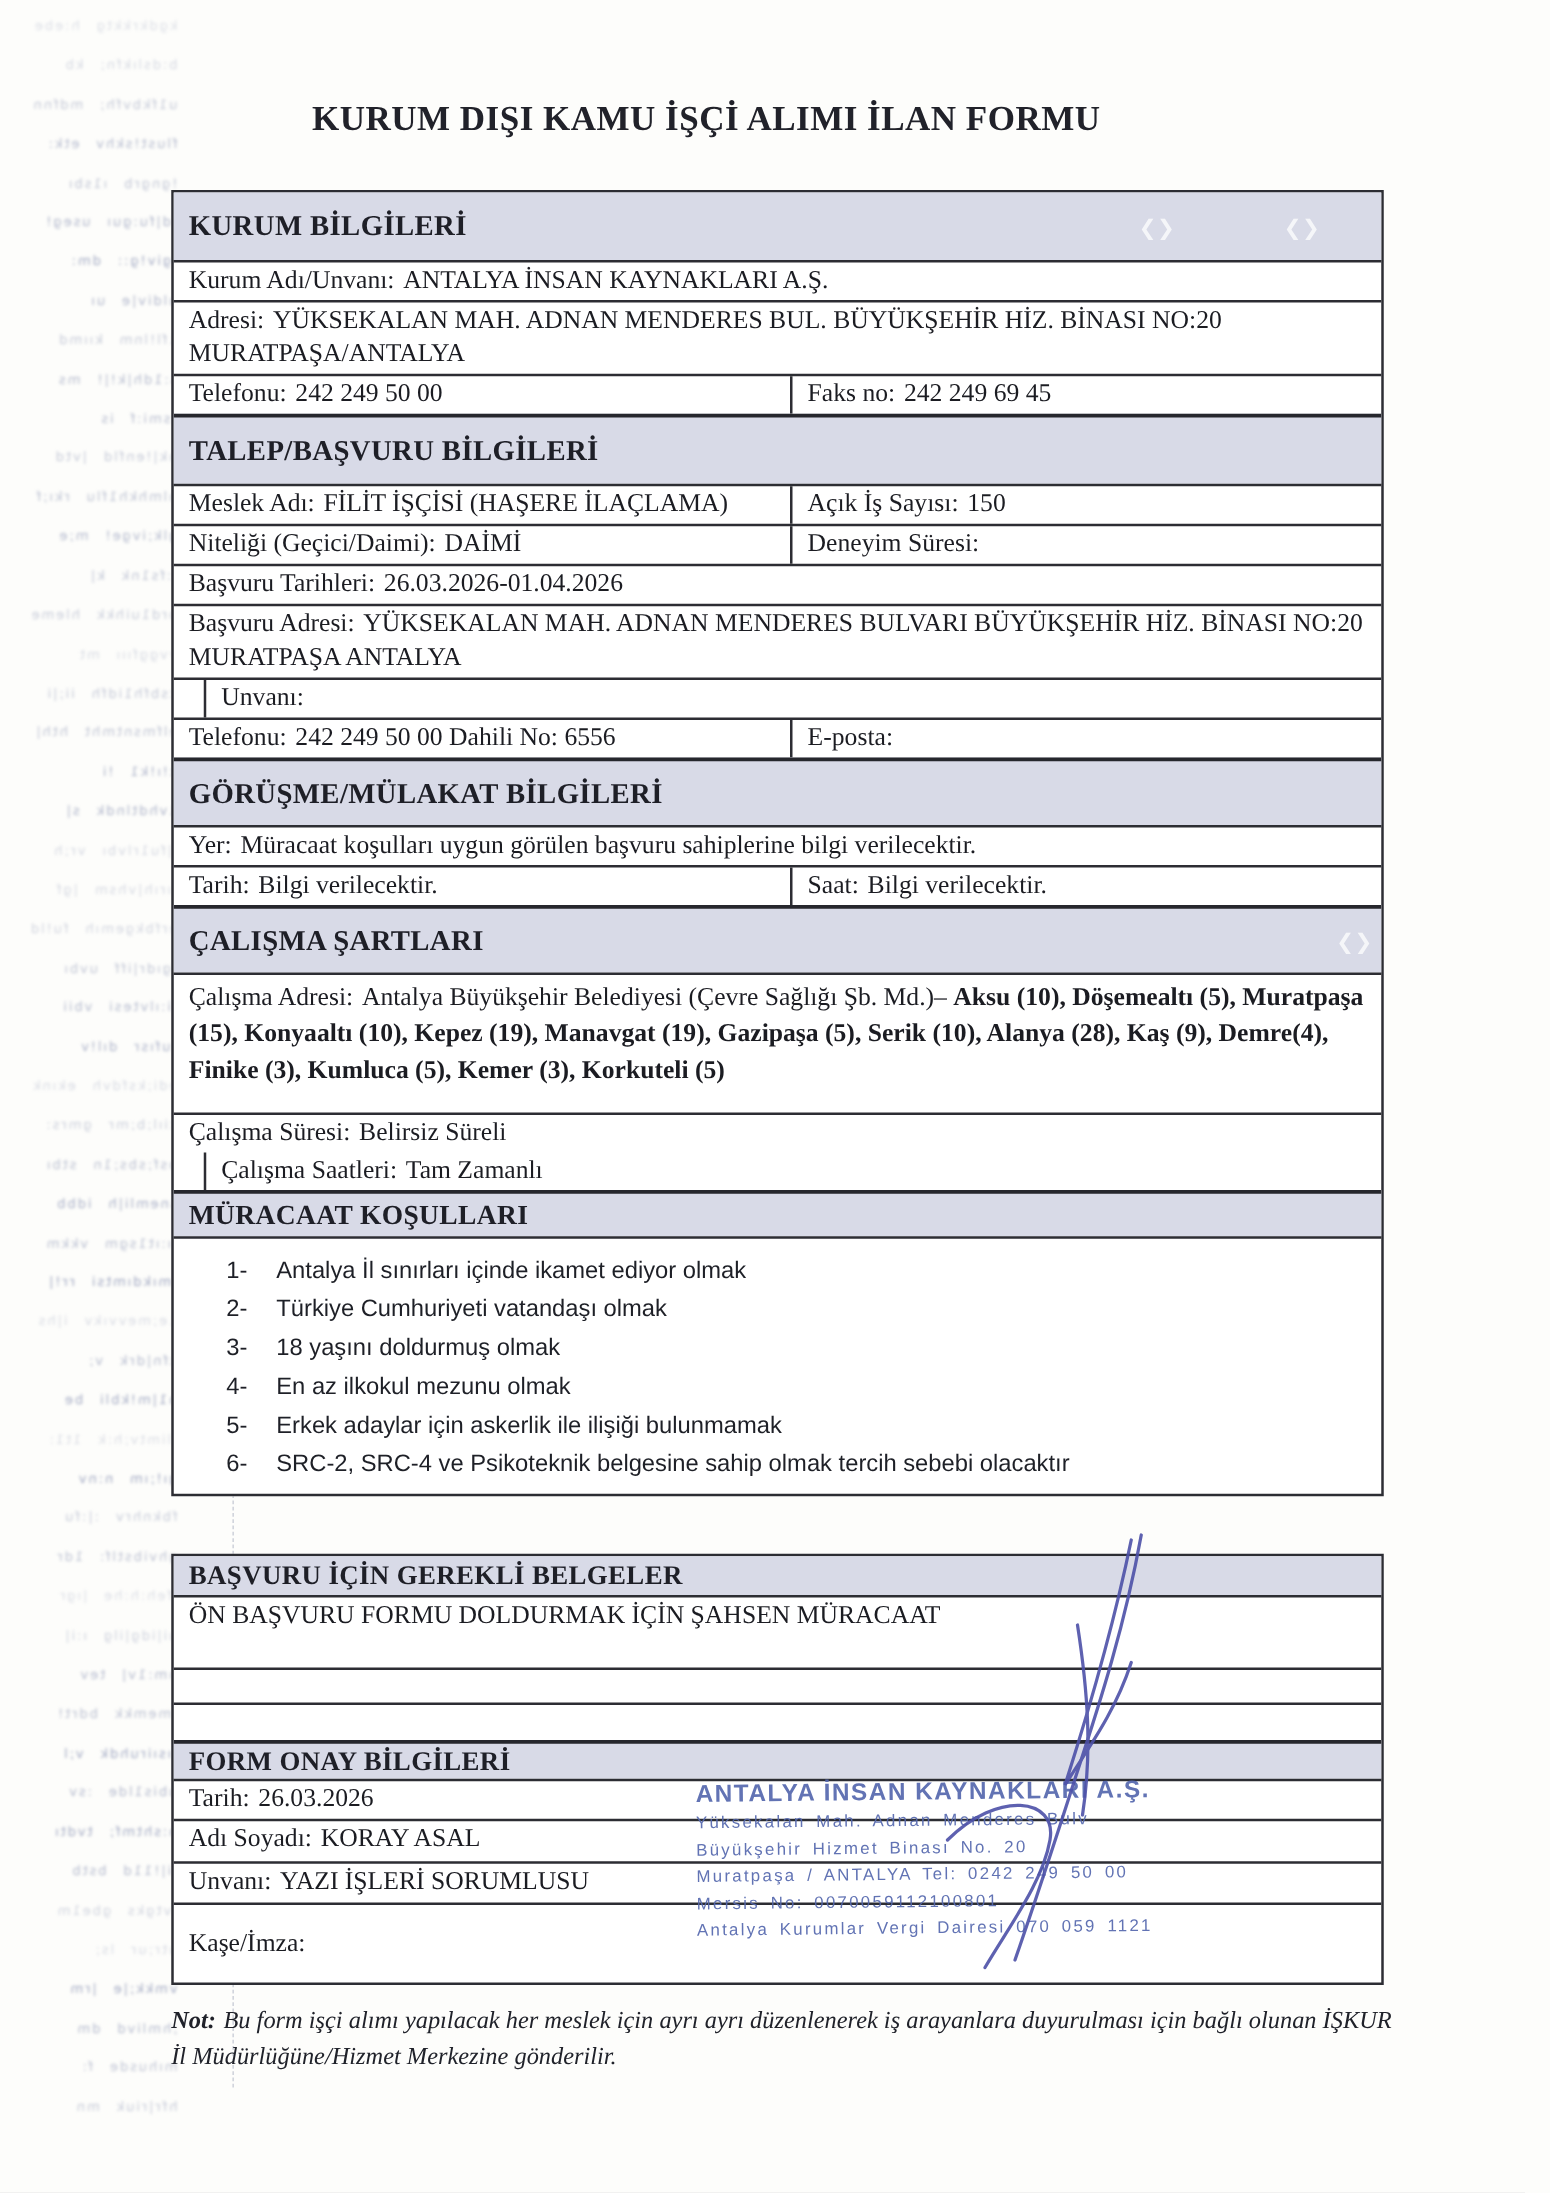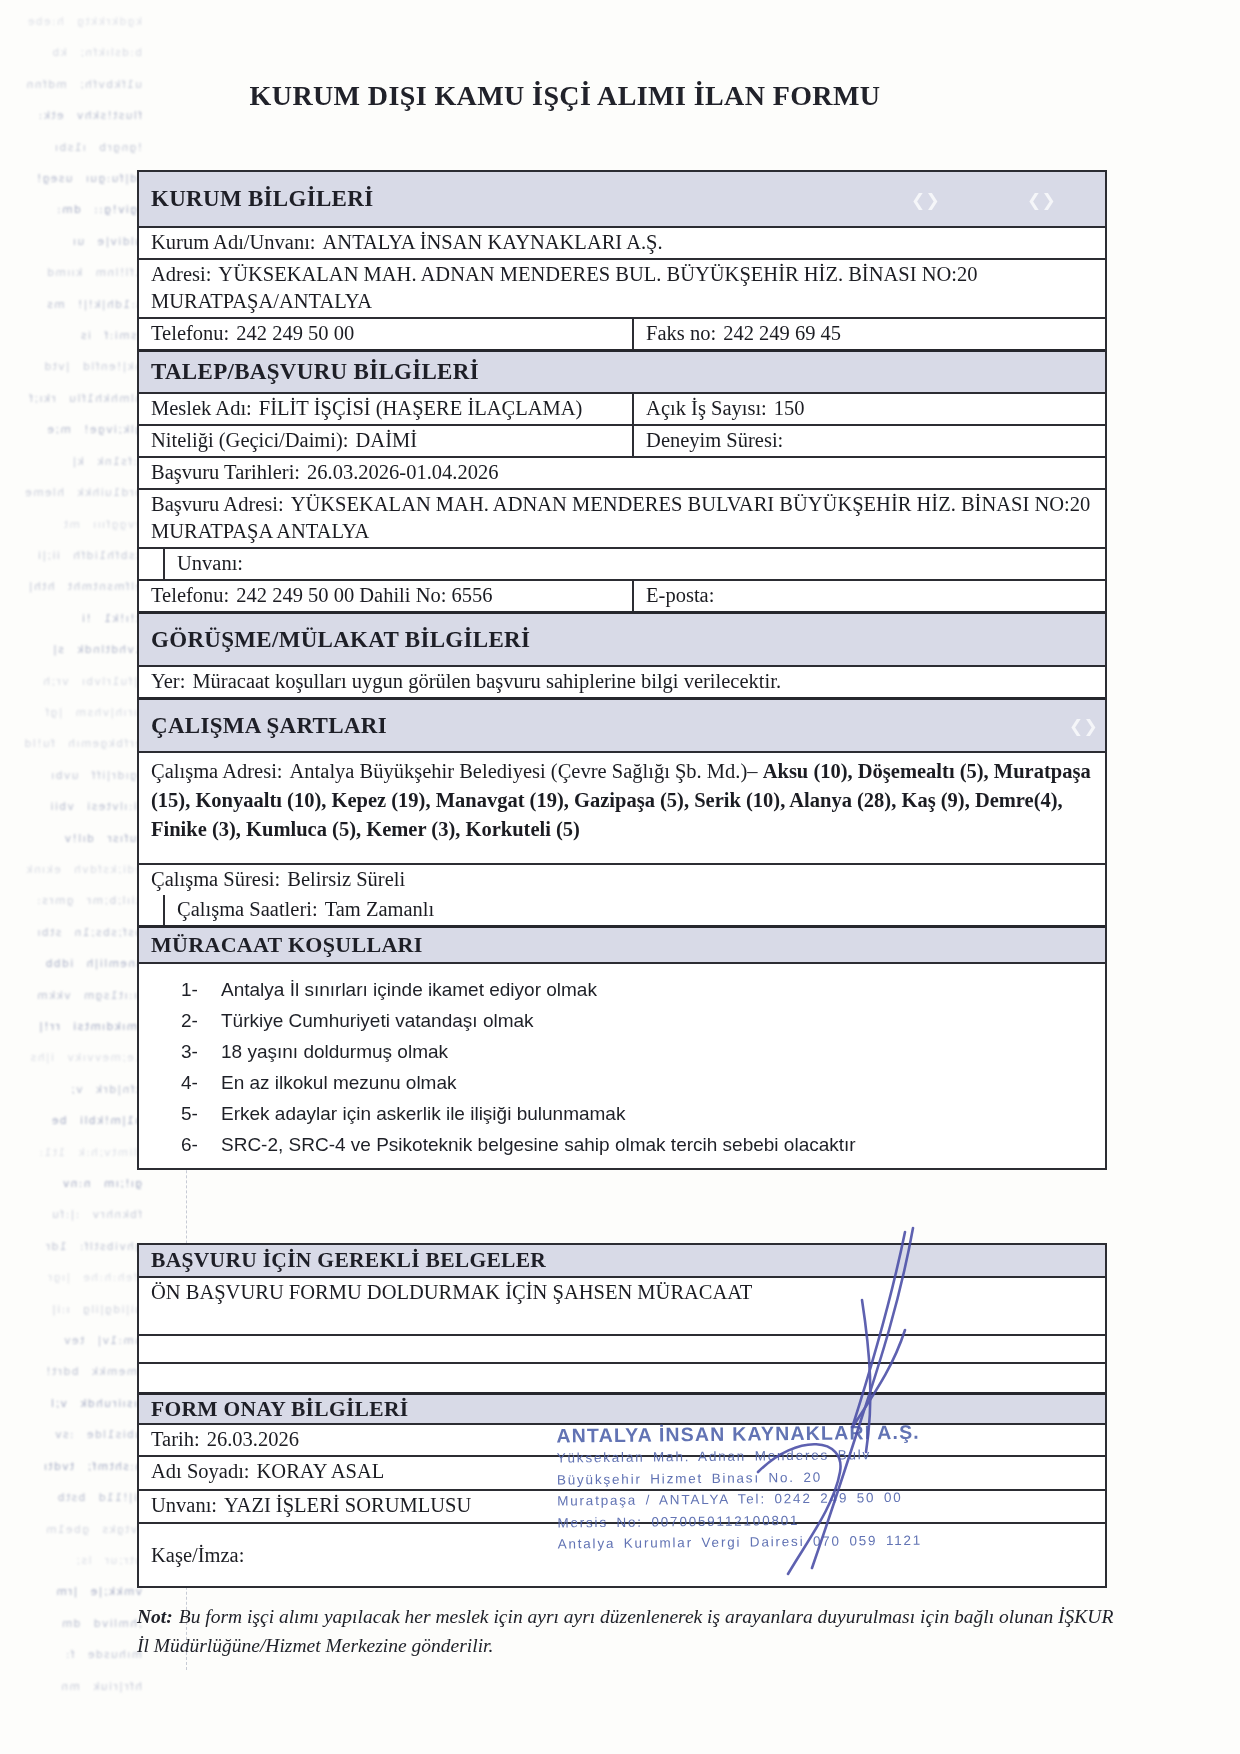--- a/index.html
+++ b/index.html
@@ -26,21 +26,21 @@
   .doc-title {
     position:absolute; top:80px; left:140px; width:850px; text-align:center;
     font-size:28px; font-weight:bold; letter-spacing:.4px; color:#21222a;
   }
   
   .tbl {
     position:absolute; left:137px; width:970px;
     border:2px solid #2c2d33; background:#fff;
     box-sizing:border-box; font-size:20.5px;
   }
-  .tbl-1 { top:170px; }
+  .tbl-1 { top:152px; }
   .tbl-2 { top:1243px; }
   .row { border-top:2px solid #2c2d33; box-sizing:border-box; position:relative; }
   .row:first-child { border-top:none; }
   .band {
     background:#d8dae7; font-weight:bold; font-size:23px; letter-spacing:.3px;
     display:flex; align-items:center; padding:0 0 0 12px; color:#1e1f27;
     border-top:3px solid #26272d;
   }
   .band-tall { height:54px; }
   .band-mid  { height:37px; font-size:22px; }
@@ -163,21 +163,21 @@
 
     <div class="row split h29">
       <div class="cell c-left">
         <span class="lbl">Telefonu:</span><span class="val">242 249 50 00</span>
       </div>
       <div class="cell c-right">
         <span class="lbl">Faks no:</span><span class="val">242 249 69 45</span>
       </div>
     </div>
 
-    <div class="row band band-tall" style="height:43px;">
+    <div class="row band band-tall" style="height:56px;">
       <span>TALEP/BAŞVURU BİLGİLERİ</span>
     </div>
 
     <div class="row split h28">
       <div class="cell c-left">
         <span class="lbl">Meslek Adı:</span><span class="val">FİLİT İŞÇİSİ (HAŞERE İLAÇLAMA)</span>
       </div>
       <div class="cell c-right">
         <span class="lbl">Açık İş Sayısı:</span><span class="val">150</span>
       </div>
@@ -216,20 +216,28 @@
     </div>
 
     <div class="row band band-tall">
       <span>GÖRÜŞME/MÜLAKAT BİLGİLERİ</span>
     </div>
 
     <div class="row cell h28">
       <span class="lbl">Yer:</span><span class="val">Müracaat koşulları uygun görülen başvuru sahiplerine bilgi verilecektir.</span>
     </div>
 
+    <div class="row split h29">
+      <div class="cell c-left">
+        <span class="lbl">Tarih:</span><span class="val">Bilgi verilecektir.</span>
+      </div>
+      <div class="cell c-right">
+        <span class="lbl">Saat:</span><span class="val">Bilgi verilecektir.</span>
+      </div>
+    </div>
 
     <div class="row band band-tall">
       <span>ÇALIŞMA ŞARTLARI</span>
       <span class="chev" style="left:930px; top:16px;">❮❯</span>
     </div>
 
     <div class="row cell calisma-adres" style="min-height:112px;">
       <span class="lbl">Çalışma Adresi:</span><span class="val">Antalya Büyükşehir Belediyesi (Çevre Sağlığı Şb. Md.)–</span>
       <span class="bold-inline">Aksu (10), Döşemealtı (5), Muratpaşa (15), Konyaaltı (10), Kepez (19), Manavgat (19), Gazipaşa (5), Serik (10), Alanya (28), Kaş (9), Demre(4), Finike (3), Kumluca (5), Kemer (3), Korkuteli (5)</span>
     </div>

